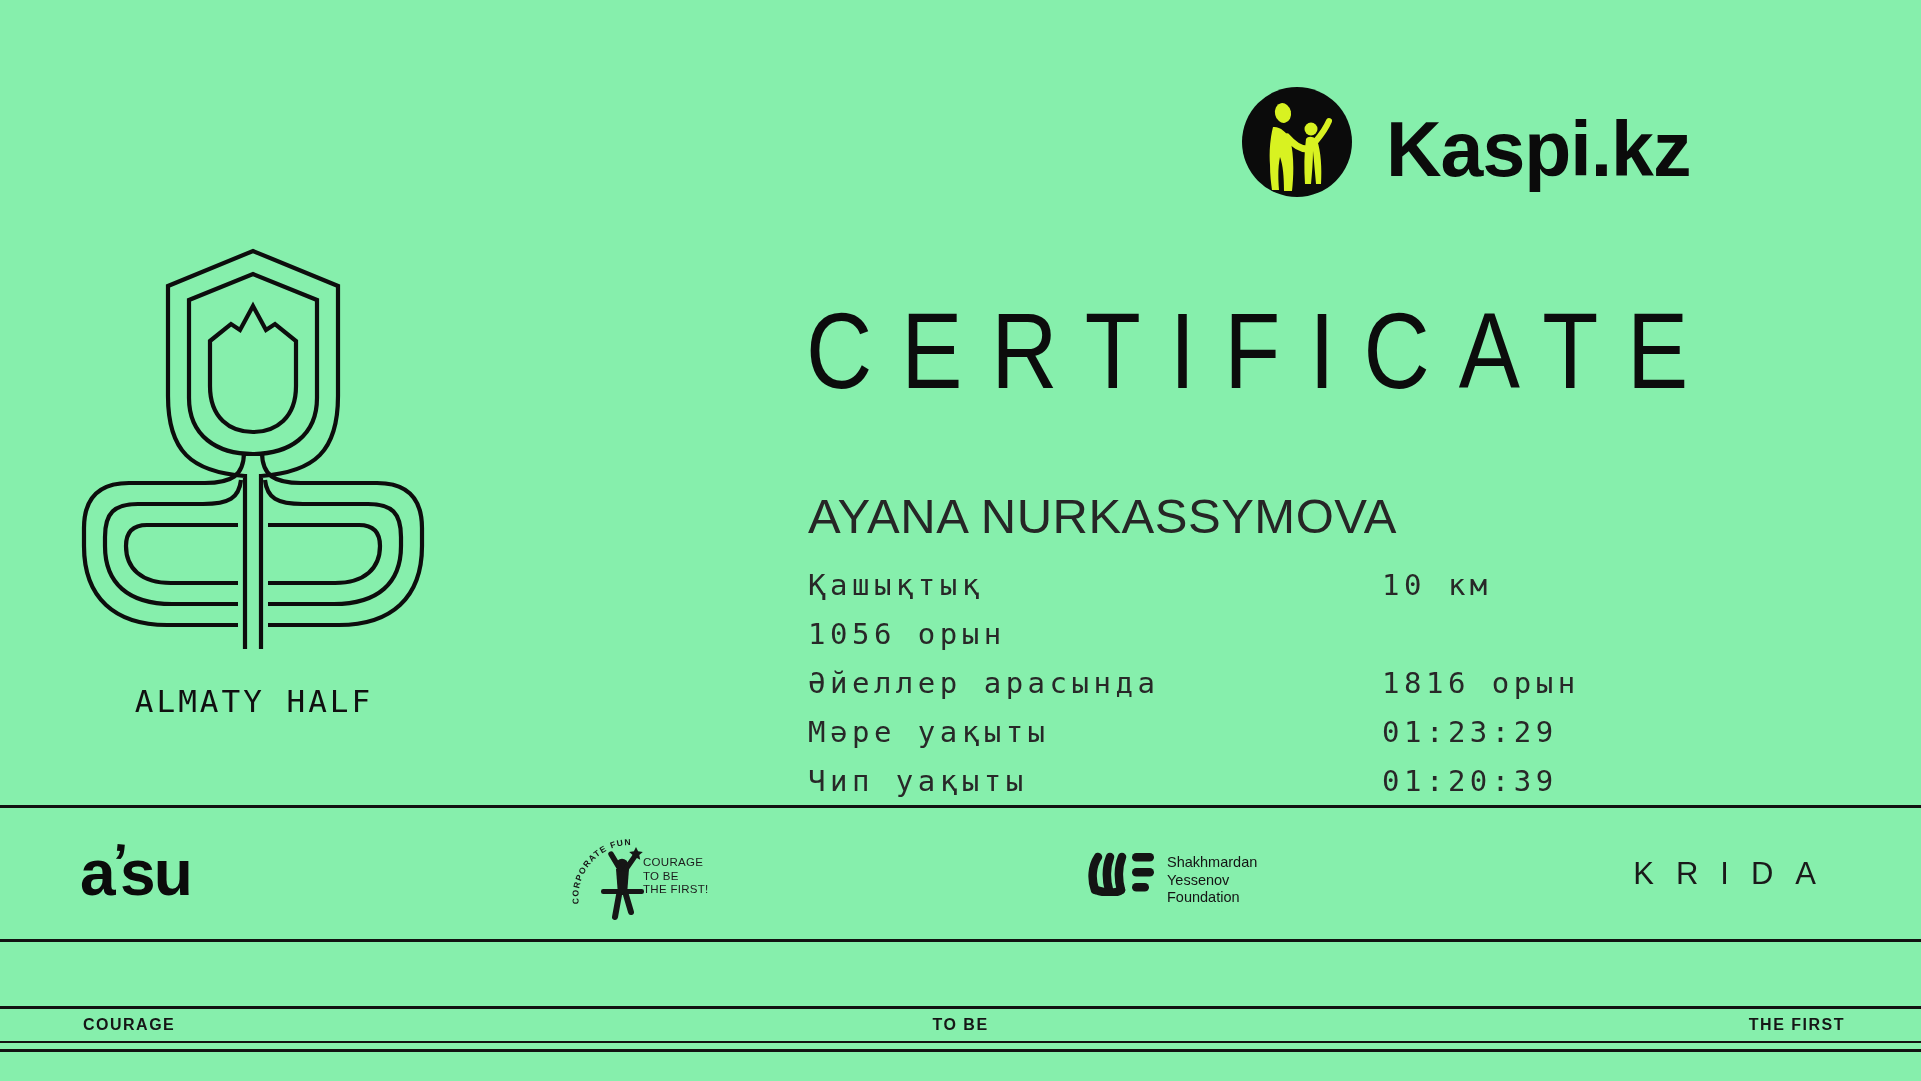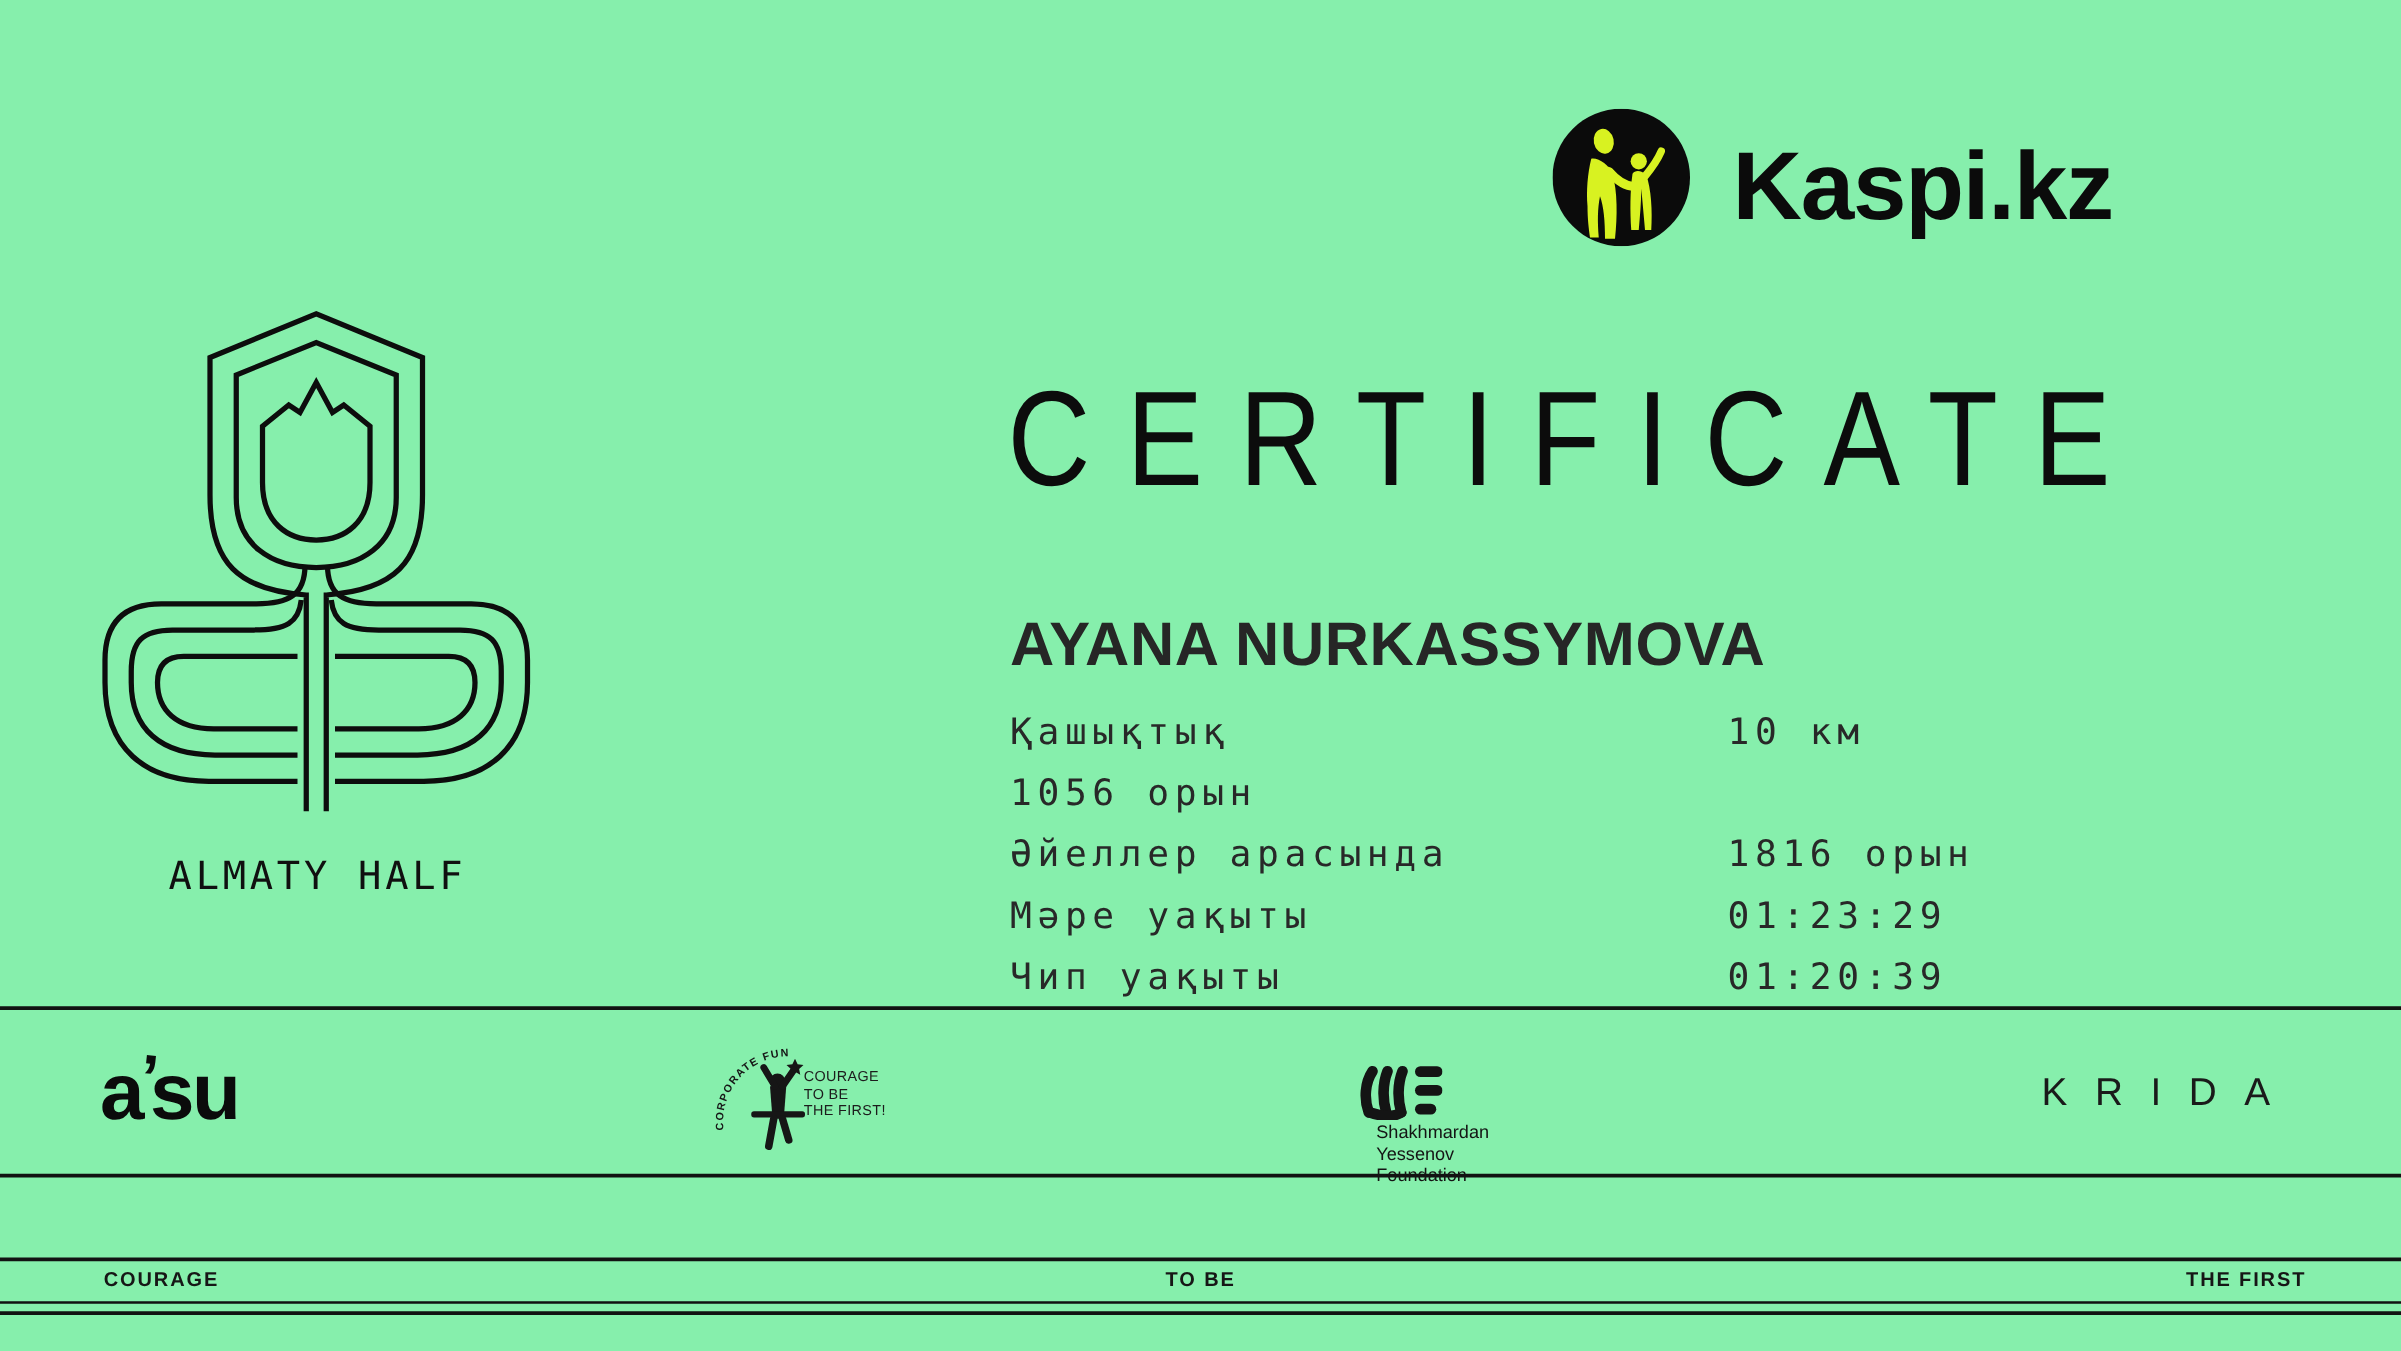--- a/index.html
+++ b/index.html
@@ -11,21 +11,21 @@
   .kaspi{left:1242px;top:87px;display:flex;align-items:center;}
   .kaspi-word{font-weight:bold;font-size:77px;letter-spacing:-1px;color:#0b0b0b;margin-left:34px;
               transform:translateY(7px);}
 
   
   .title{left:806px;top:288px;width:900px;}
   .title span{display:inline-block;font-size:108px;font-weight:normal;letter-spacing:34px;
               white-space:nowrap;transform:scaleX(.85);transform-origin:left top;color:#0c0c0c;}
 
   
-  .name{left:808px;top:488px;font-size:49px;font-weight:bold;letter-spacing:0.5px;color:#262626;}
+  .name{left:808px;top:488px;font-size:49px;font-weight:normal;letter-spacing:0.5px;color:#262626;}
 
   
   .results{left:808px;top:568px;width:800px;font-family:"DejaVu Sans Mono",monospace;
            font-size:29px;letter-spacing:4.5px;color:#282828;}
   .results .row{display:flex;height:49px;}
   .results .lbl{width:574px;}
   .results .val{white-space:nowrap;}
 
   
   .tulip{left:75px;top:246px;}
@@ -41,21 +41,21 @@
   .r4{top:1041px;height:2px;}
   .r5{top:1049px;height:3px;}
 
   
   .asu{left:80px;top:836px;font-size:64px;font-weight:bold;letter-spacing:-2px;color:#0b0b0b;}
   .asu .tick{display:inline-block;position:relative;top:-15px;margin:0 -4px 0 -2px;font-size:52px;
              transform:rotate(6deg);}
   .cf-logo{left:572px;top:838px;}
   .cf-text{left:643px;top:856px;font-size:11.5px;line-height:13.5px;letter-spacing:.3px;
            color:#1c1c1c;font-weight:normal;}
-  .ye{left:1088px;top:852px;display:flex;align-items:flex-start;flex-direction:column;}
+  .ye{left:1088px;top:852px;display:flex;align-items:flex-start;}
   .ye-text{margin-left:13px;font-size:14.5px;line-height:17.5px;color:#141414;margin-top:2px;}
   .krida{right:83px;top:856px;font-size:31px;letter-spacing:22px;color:#1a1a1a;font-weight:normal;}
 
   
   .strip{left:0;top:1010px;width:1921px;height:30px;line-height:30px;
          font-size:16px;font-weight:bold;letter-spacing:1.5px;color:#161616;}
   .strip .left{position:absolute;left:83px;}
   .strip .center{position:absolute;left:50%;transform:translateX(-50%);}
   .strip .right{position:absolute;right:76px;}
 </style>

